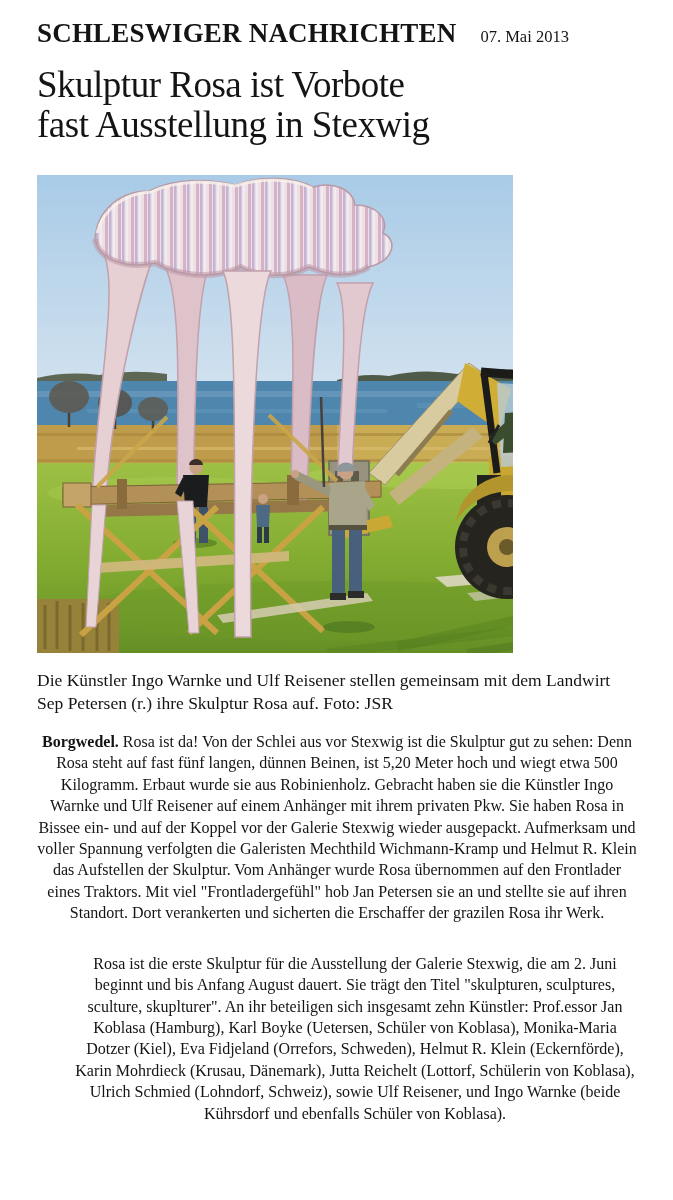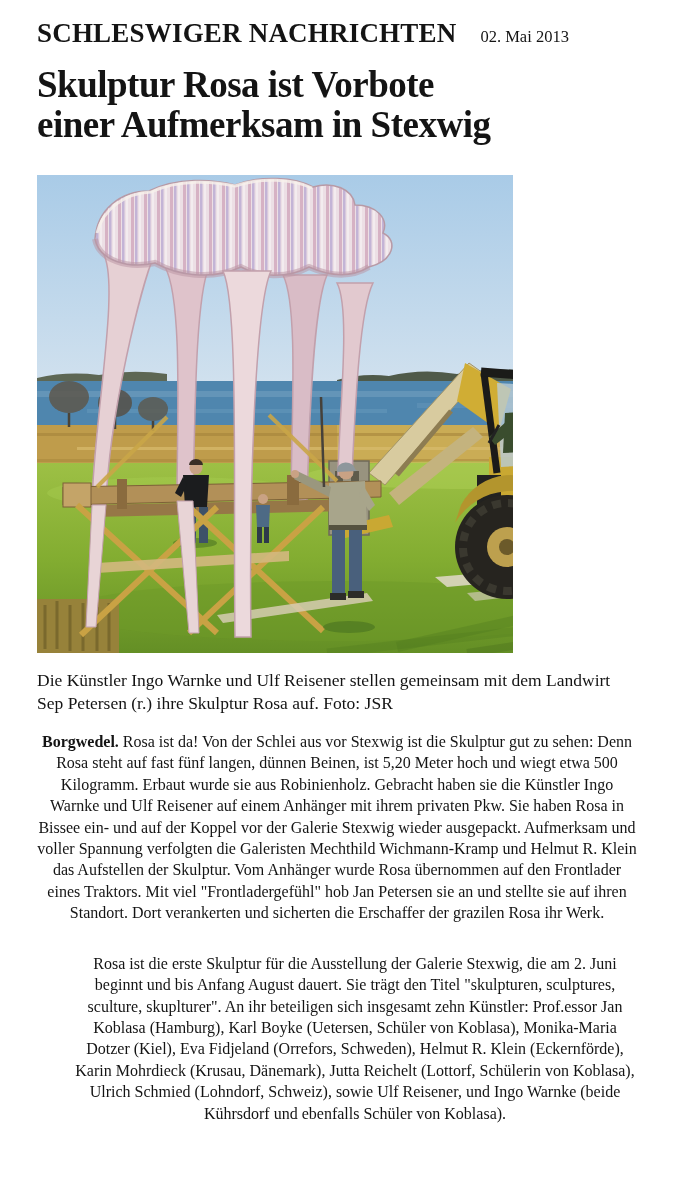--- a/index.html
+++ b/index.html
@@ -1,41 +1,41 @@
 <!DOCTYPE html>
 <html><head>
 <meta charset="utf-8">
 <style>
   html,body{margin:0;padding:0;background:#ffffff;}
   body{width:673px;height:1200px;overflow:hidden;font-family:"Liberation Serif","DejaVu Serif",serif;color:#141414;}
   .page{padding:18px 36px 0 37px;}
   .masthead{display:flex;align-items:baseline;gap:24px;}
   .paper-name{font-size:27px;font-weight:bold;letter-spacing:0.2px;white-space:nowrap;}
   .issue-date{font-size:16.5px;white-space:nowrap;}
-  h1.headline{margin:16px 0 0 0;font-size:37px;font-weight:bold;line-height:1.08;letter-spacing:-0.5px;}
+  h1.headline{margin:16px 0 0 0;font-size:37px;font-weight:normal;line-height:1.08;letter-spacing:-0.5px;}
   figure{margin:0;}
   .photo{margin-top:30px;width:476px;height:478px;overflow:hidden;}
   .photo svg{display:block;}
   figcaption{margin-top:16px;font-size:17.5px;line-height:1.34;max-width:600px;}
   p.body-text{margin:0;font-size:16px;line-height:1.34;max-width:601px;text-align:center;}
   p.para1{margin-top:15px;}
   p.para2{margin-top:29px;margin-left:36px;}
   .dateline{font-weight:bold;}
 </style>
 </head>
 <body>
 
 <div class="page">
 
   <header class="masthead">
     <span class="paper-name">SCHLESWIGER NACHRICHTEN</span>
-    <span class="issue-date">02. Mai 2013</span>
+    <span class="issue-date">07. Mai 2013</span>
   </header>
 
-  <h1 class="headline"><span>Skulptur Rosa ist Vorbote</span><br><span>einer Aufmerksam in Stexwig</span></h1>
+  <h1 class="headline"><span>Skulptur Rosa ist Vorbote</span><br><span>fast Ausstellung in Stexwig</span></h1>
 
   <figure>
     <div class="photo">
       <svg width="600" height="478" viewBox="0 0 600 478" xmlns="http://www.w3.org/2000/svg">
         <defs>
           <linearGradient id="skyGrad" x1="0" y1="0" x2="0" y2="1">
             <stop offset="0" stop-color="#a9cbe7"></stop>
             <stop offset="0.75" stop-color="#cfe0ee"></stop>
             <stop offset="1" stop-color="#e4edf4"></stop>
           </linearGradient>

